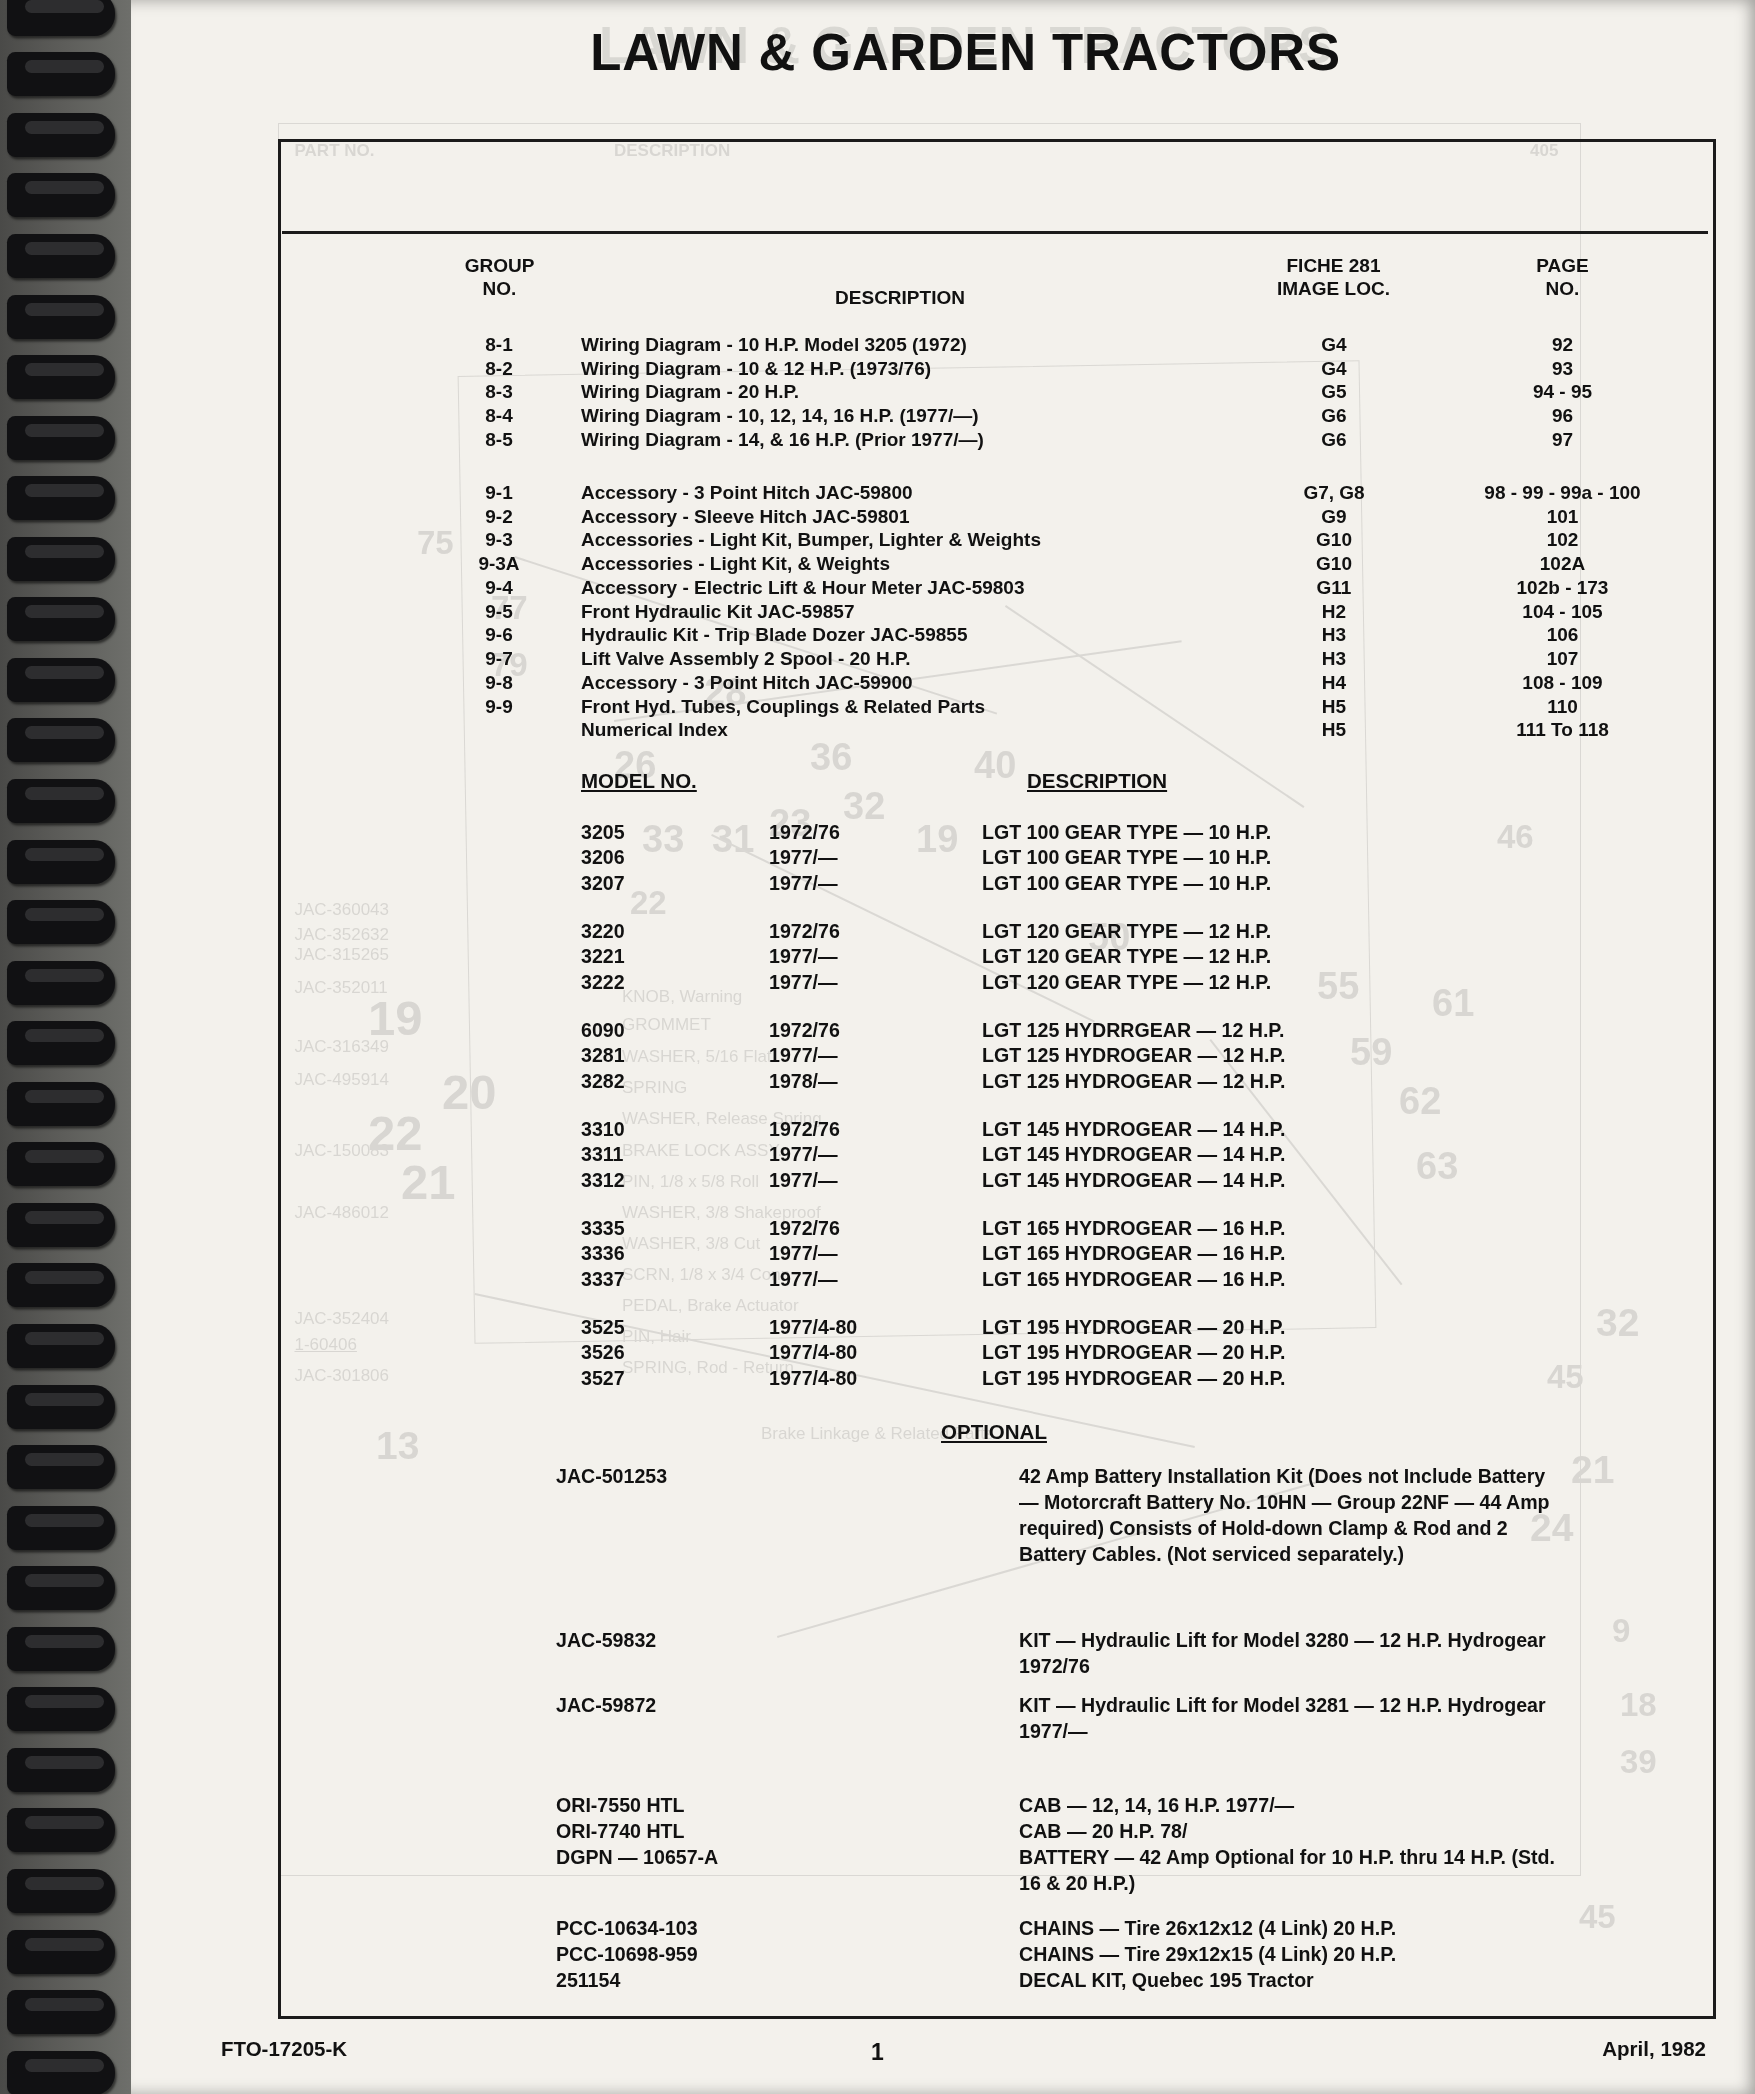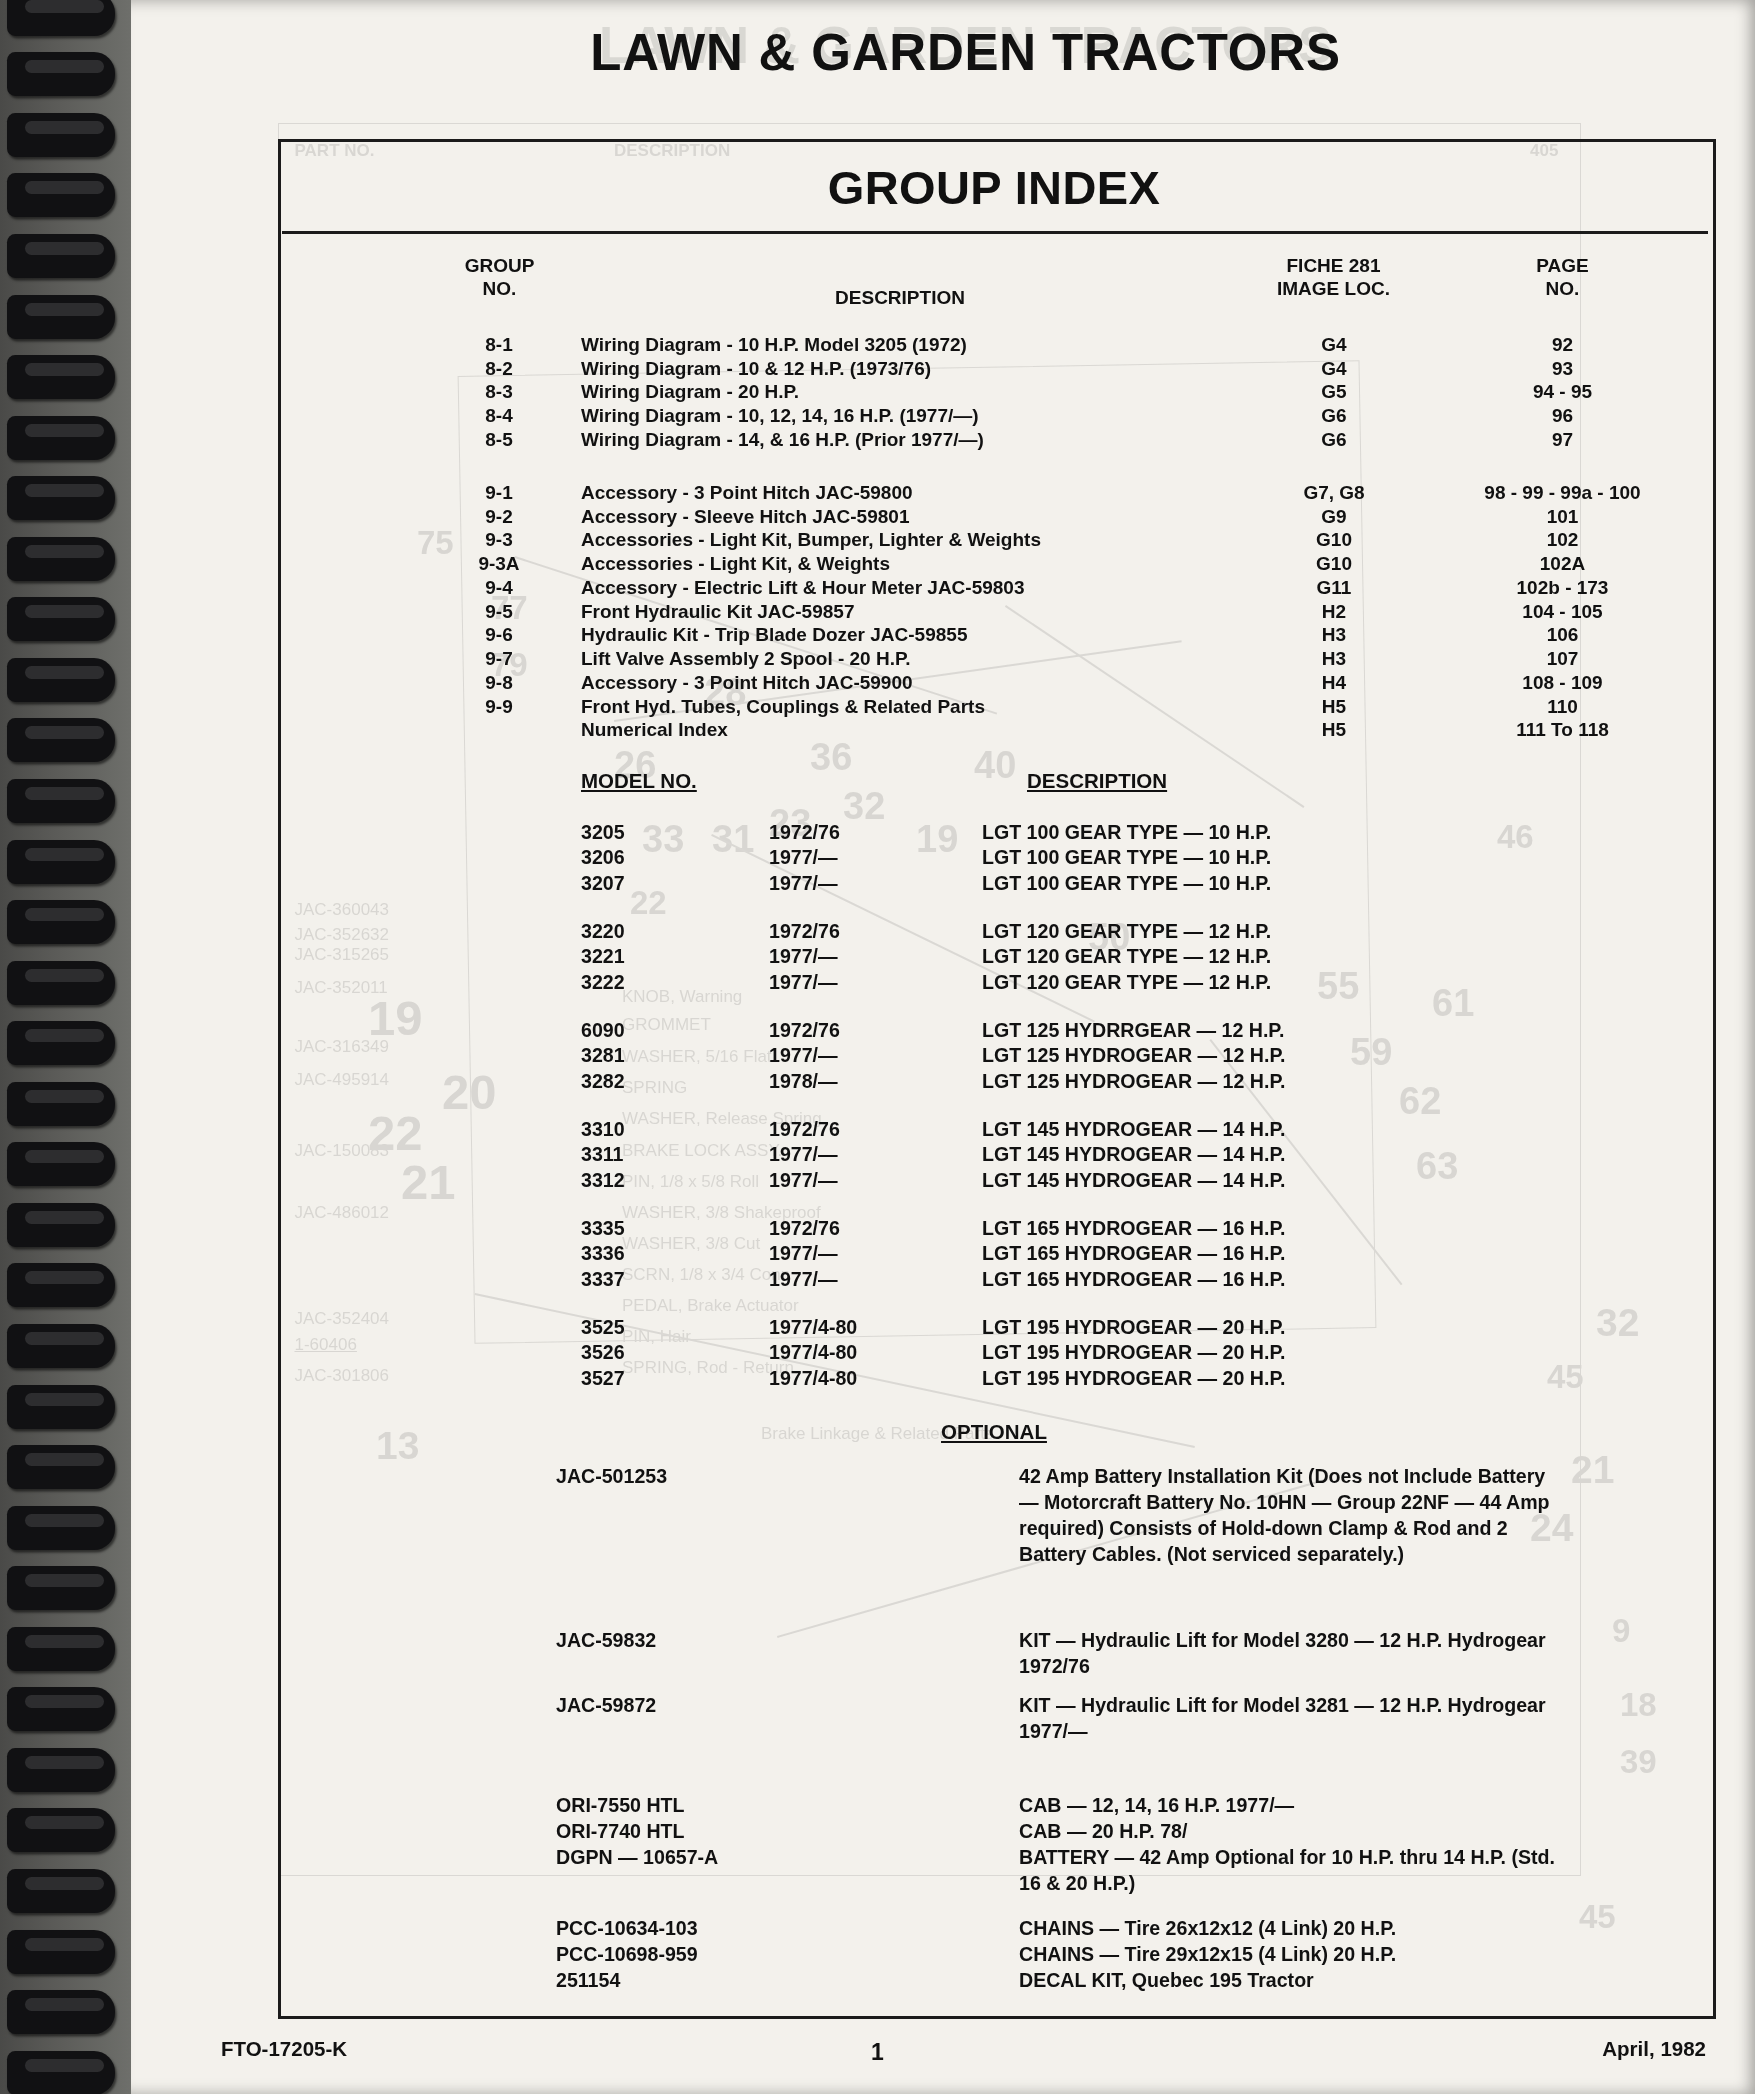--- a/index.html
+++ b/index.html
@@ -244,21 +244,20 @@
     <div class="gdiag" style="left:507px; top:1538px; width:573px; transform: rotate(-16deg);"></div>
     <div class="gdiag" style="left:941px; top:941px; width:311px; transform: rotate(52deg);"></div>
     <div class="gbox" style="left:196px; top:270px; width:900px; height:966px; border-width:0.8px; transform: rotate(-1deg);"></div>
   </div>
 
   <div class="ghost-title">LAWN &amp; GARDEN TRACTORS</div>
 
   <div class="main-title">LAWN &amp; GARDEN TRACTORS</div>
 
   <div class="frame"></div>
-  <div class="group-index">GROUP INDEX</div>
   <div class="hr-under-title"></div>
 
   <div class="col-hdr" style="left:426px; top:254px; width:147px;">
     <span>GROUP</span><br>
     <span>NO.</span>
   </div>
   <div class="col-hdr" style="left:761px; top:286px; width:278px;">DESCRIPTION</div>
   <div class="col-hdr" style="left:1211px; top:254px; width:245px;">
     <span>FICHE 281</span><br>
     <span>IMAGE LOC.</span>

